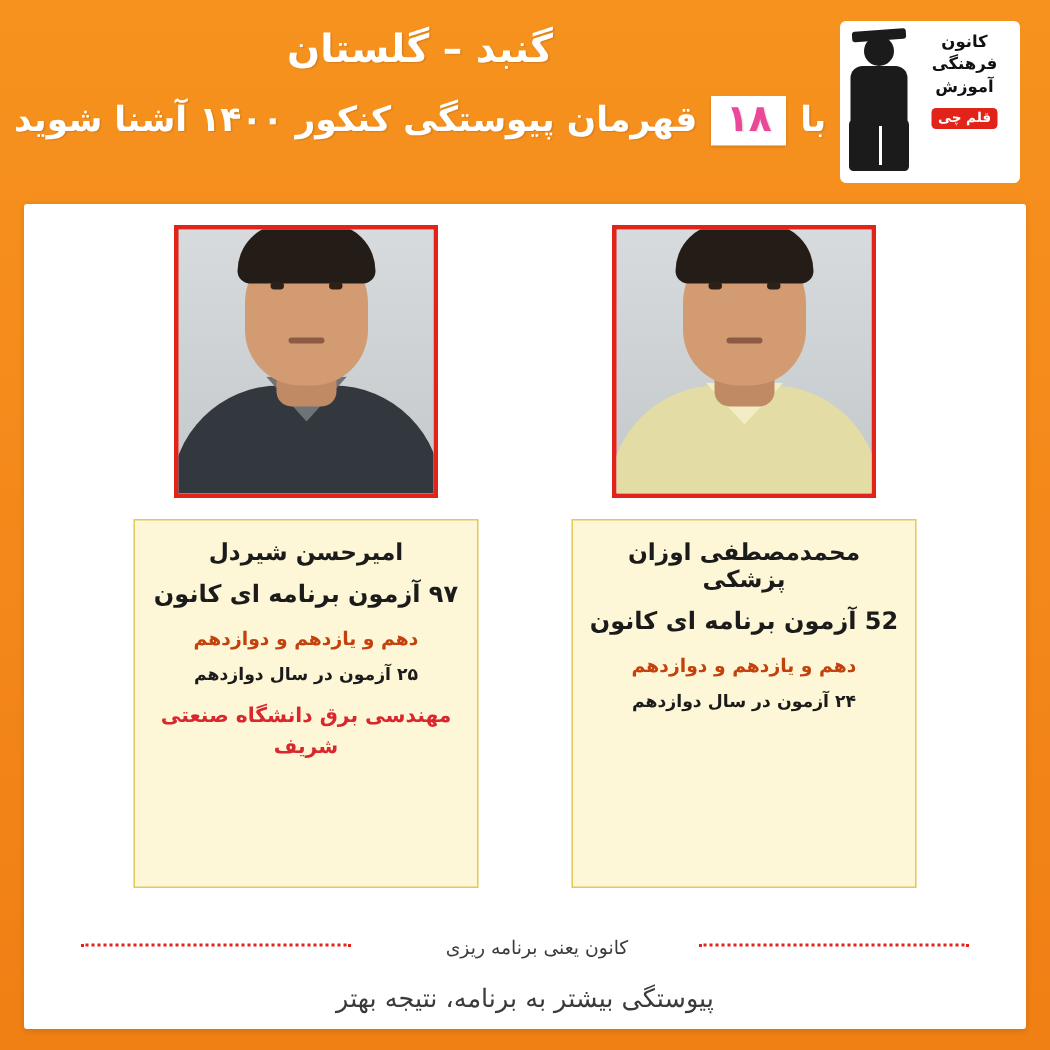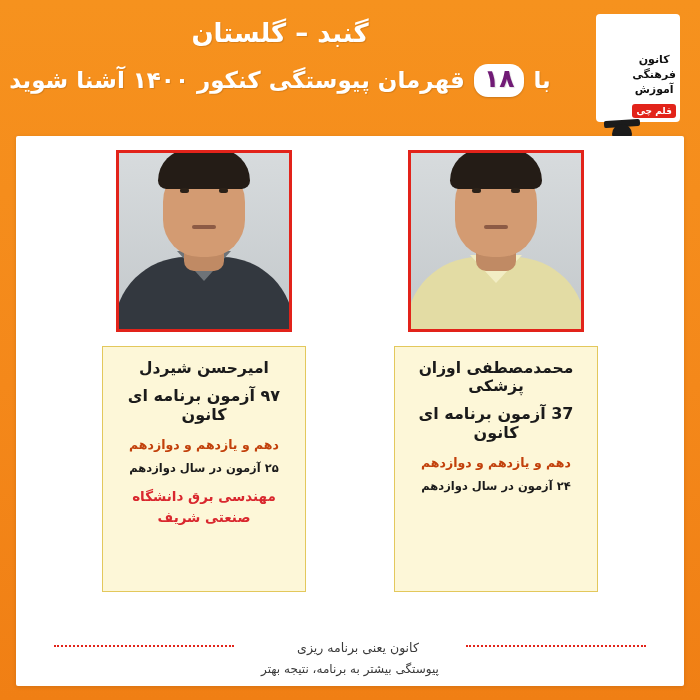--- a/index.html
+++ b/index.html
@@ -25,27 +25,27 @@
   .header {
     position: relative;
     height: 136px;
     box-sizing: border-box;
     padding: 10px 20px 0 20px;
   }
   .logo {
     position: absolute;
     top: 14px;
     right: 20px;
-    width: 84px;
+    width: 120px;
     height: 108px;
     background: #ffffff;
     border-radius: 4px;
     display: flex;
     flex-direction: row-reverse;
-    align-items: flex-end;
+    align-items: flex-start;
     padding: 4px;
     box-sizing: border-box;
   }
   .logo-figure {
     width: 46px;
     position: relative;
   }
   .logo-figure .head {
     position: absolute;
     top: 6px;
@@ -140,22 +140,22 @@
     color: #ffffff;
     display: flex;
     justify-content: center;
     align-items: center;
     gap: 9px;
     white-space: nowrap;
     text-shadow: 1px 1px 1px rgba(0,0,0,0.12);
   }
   .count-box {
     background: #ffffff;
-    color: #701a75;
-    border-radius: 14px;
+    color: #ec4899;
+    border-radius: 0;
     padding: 1px 10px 3px 10px;
     font-size: 25px;
     font-weight: bold;
     line-height: 1.15;
     box-shadow: 0 1px 2px rgba(0,0,0,0.18);
   }
 
   
   .card {
     position: absolute;
@@ -280,21 +280,21 @@
     left: 50%;
     transform: translateX(-50%);
     width: 52px;
     height: 28px;
     background: #f2edc4;
     clip-path: polygon(50% 100%, 0 0, 100% 0);
   }
 
   .info-box {
     margin-top: 14px;
-    width: 204px;
+    width: 230px;
     min-height: 246px;
     background: #fdf7d8;
     border: 1px solid #e3c85c;
     box-sizing: border-box;
     padding: 12px 10px 14px 10px;
     text-align: center;
     display: flex;
     flex-direction: column;
     gap: 9px;
   }
@@ -346,23 +346,23 @@
   }
   .dots {
     position: absolute;
     top: 14px;
     height: 2px;
     border-top: 2px dotted #e2231a;
   }
   .dots.right { right: 20px; width: 180px; }
   .dots.left  { left: 20px;  width: 180px; }
   .footer-line-2 {
-    font-size: 12px;
+    font-size: 17px;
     color: #3a3a3a;
-    margin-top: 6px;
+    margin-top: 16px;
     text-align: center;
   }
 </style>
 </head>
 <body>
 
 <div class="poster">
 
   <div class="header">
 
@@ -405,21 +405,21 @@
             <div class="neck"></div>
             <div class="face"></div>
             <div class="hair"></div>
             <div class="eye l"></div>
             <div class="eye r"></div>
             <div class="mouth"></div>
           </div>
         </div>
         <div class="info-box">
           <div class="info-name">محمدمصطفی اوزان پزشکی</div>
-          <div class="info-exams">37 آزمون برنامه ای کانون</div>
+          <div class="info-exams">52 آزمون برنامه ای کانون</div>
           <div class="info-grades">دهم و یازدهم و دوازدهم</div>
           <div class="info-year-exams">۲۴ آزمون در سال دوازدهم</div>
         </div>
       </div>
 
       <div class="student">
         <div class="photo-frame">
           <div class="portrait p1">
             <div class="bg"></div>
             <div class="shoulders"></div>

